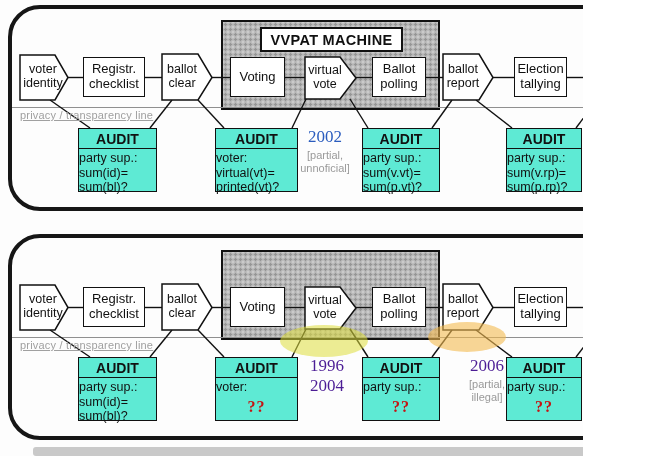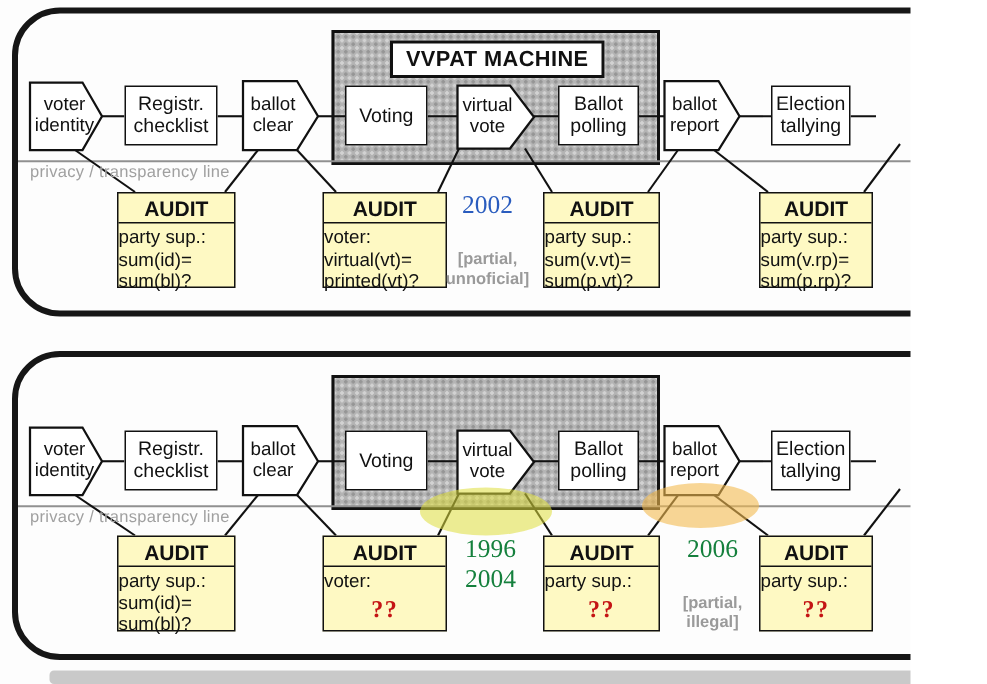--- a/index.html
+++ b/index.html
@@ -1,50 +1,50 @@
 <!DOCTYPE html>
 <html><head>
 <meta charset="utf-8">
 <style>
   html,body{margin:0;padding:0;background:#ffffff;}
   #stage{position:relative;width:583px;height:456px;background:#fdfdfd;overflow:hidden;
-         font-family:"Liberation Sans",sans-serif;color:#111;padding-left:24px;}
+         font-family:"Liberation Sans",sans-serif;color:#111;}
   .panel{position:absolute;left:8px;box-sizing:border-box;width:640px;height:206px;
          border:4px solid #161616;border-radius:32px;}
   .shadow-strip{position:absolute;left:33px;top:447px;width:610px;height:9px;
          background:#c9c9c9;border-radius:3px;}
   .machine{position:absolute;box-sizing:border-box;border:2px solid #111;
          background-color:#b4b4b4;
          background-image:radial-gradient(#969696 1px, rgba(0,0,0,0) 1.3px),
                           radial-gradient(#d2d2d2 1px, rgba(0,0,0,0) 1.3px);
          background-size:5px 5px;background-position:0 0,2.5px 2.5px;}
   .mtitle{position:absolute;box-sizing:border-box;background:#fff;border:2px solid #111;
          font-weight:bold;font-size:14.5px;letter-spacing:.3px;
          display:flex;align-items:center;justify-content:center;}
   svg.lines{position:absolute;left:0;top:0;pointer-events:none;}
   .box{position:absolute;box-sizing:border-box;background:#fff;border:1.6px solid #111;
          display:flex;align-items:center;justify-content:center;text-align:center;
          font-size:13px;line-height:1.12;white-space:pre-line;}
   .ellipse{border-radius:50%;margin-left:33px;}
   .plabel{position:absolute;text-align:center;font-size:12.5px;line-height:1.15;
          white-space:pre-line;}
-  .privacy{position:absolute;color:#a0a0a0;font-size:11px;letter-spacing:.2px;}
-  .audit{position:absolute;box-sizing:border-box;background:#fef9c3;border:1.6px solid #111;}
+  .privacy{position:absolute;color:#a0a0a0;font-size:11px;letter-spacing:.2px;text-decoration:underline;}
+  .audit{position:absolute;box-sizing:border-box;background:#5eead4;border:1.6px solid #111;}
   .audit .hdr{font-weight:bold;font-size:14px;text-align:center;
          border-bottom:1.6px solid #111;padding:2px 0 1px 0;}
   .audit .bod{font-size:12.5px;line-height:14.5px;text-align:left;
          white-space:pre-line;padding-top:2px;}
   .audit .unk{font-family:"Liberation Serif",serif;font-weight:bold;color:#c41414;
          font-size:16px;text-align:center;margin-top:3px;letter-spacing:1px;}
   .ann{position:absolute;text-align:center;}
   .ann .yr{font-family:"Liberation Serif",serif;font-weight:normal;font-size:17px;
          line-height:20px;white-space:pre-line;}
   .yr-blue{color:#2a5cbe;}
-  .yr-red{color:#15803d;}
-  .ann .note{font-size:11px;line-height:12.5px;color:#9a9a9a;white-space:pre-line;margin-top:20px;font-weight:bold;}
+  .yr-red{color:#4c1d95;}
+  .ann .note{font-size:11px;line-height:12.5px;color:#9a9a9a;white-space:pre-line;margin-top:2px;}
   .hl{position:absolute;border-radius:50%;}
   .hl-yellow{background:rgba(223,223,60,0.55);}
   .hl-orange{background:rgba(244,186,80,0.60);}
 </style>
 </head>
 <body>
 
 <div id="stage">
 
   <div class="panel" style="top:5px"></div>
@@ -192,21 +192,21 @@
   </div>
   <div class="ann" style="left:288px;top:356px;width:78px">
     <div class="yr yr-red">1996
 2004</div>
   </div>
   <div class="audit" style="left:362px;top:357px;width:78px;height:64px">
     <div class="hdr">AUDIT</div>
     <div class="bod">party sup.:</div>
     <div class="unk">??</div>
   </div>
-  <div class="ann" style="left:438px;top:356px;width:74px">
+  <div class="ann" style="left:450px;top:356px;width:74px">
     <div class="yr yr-red">2006</div>
     <div class="note">[partial,
 illegal]</div>
   </div>
   <div class="audit" style="left:506px;top:357px;width:76px;height:64px">
     <div class="hdr">AUDIT</div>
     <div class="bod">party sup.:</div>
     <div class="unk">??</div>
   </div>
 

